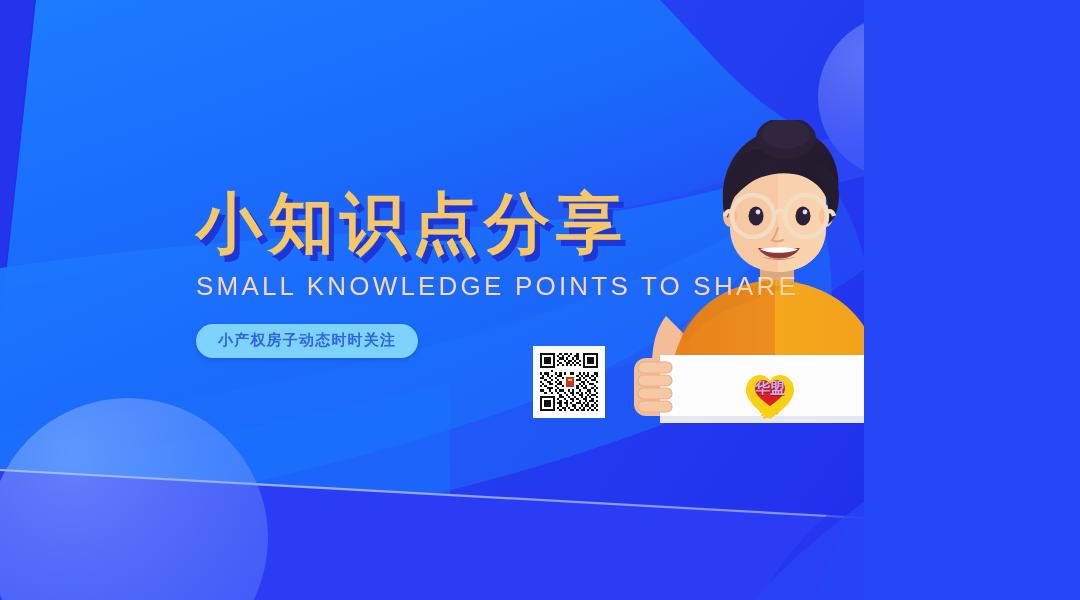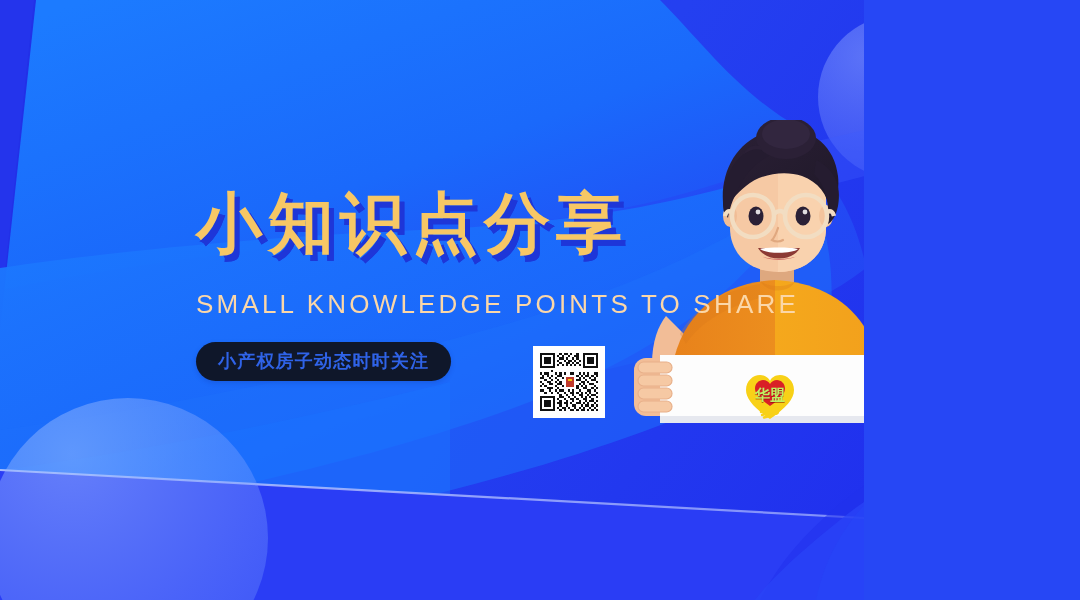--- a/index.html
+++ b/index.html
@@ -28,33 +28,33 @@
     font-size:66px;
     line-height:1.02;
     font-weight:700;
     color:#f6c濃;
     color:#f7c765;
     letter-spacing:6px;
     white-space:nowrap;
     text-shadow: 5px 6px 0 #1e36d8, 5px 6px 0 #1e36d8;
   }
   .subtitle {
-    margin-top:32px;
+    margin-top:14px;
     font-size:26px;
     letter-spacing:3.2px;
     color:#fbd7a8;
     font-weight:400;
     white-space:nowrap;
   }
   .pill {
     margin-top:22px;
     display:inline-block;
-    background:#0f172a;
+    background:#7dd3fc;
     color:#2f63e8;
-    font-size:18px;
+    font-size:15px;
     font-weight:700;
     letter-spacing:1.2px;
     padding:7px 22px 8px;
     border-radius:999px;
     white-space:nowrap;
     box-shadow:0 2px 5px rgba(10,25,120,.18);
   }
 
   
   .qr-wrap {
@@ -78,26 +78,26 @@
 
   .logo-badge {
     position:absolute;
     left:744px; top:372px;
     width:52px; height:50px;
     z-index:18;
   }
   .logo-badge svg { display:block; width:100%; height:100%; }
   .logo-badge .hz {
     position:absolute;
-    left:0; top:15px;
+    left:0; top:8px;
     width:52px;
     text-align:center;
     font-size:15px;
     font-weight:700;
-    color:#bef264;
+    color:#c4b5fd;
     letter-spacing:0px;
     line-height:1;
     text-shadow:0 1px 0 rgba(120,0,0,.5);
     pointer-events:none;
   }
 </style>
 </head>
 <body>
 
 <div id="stage">

